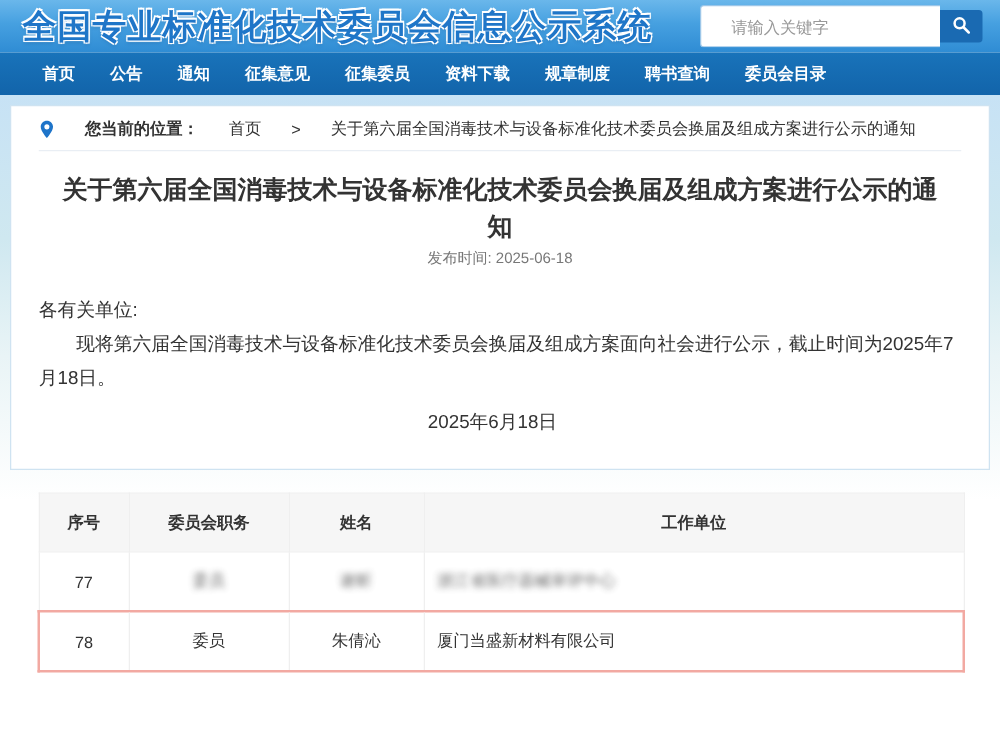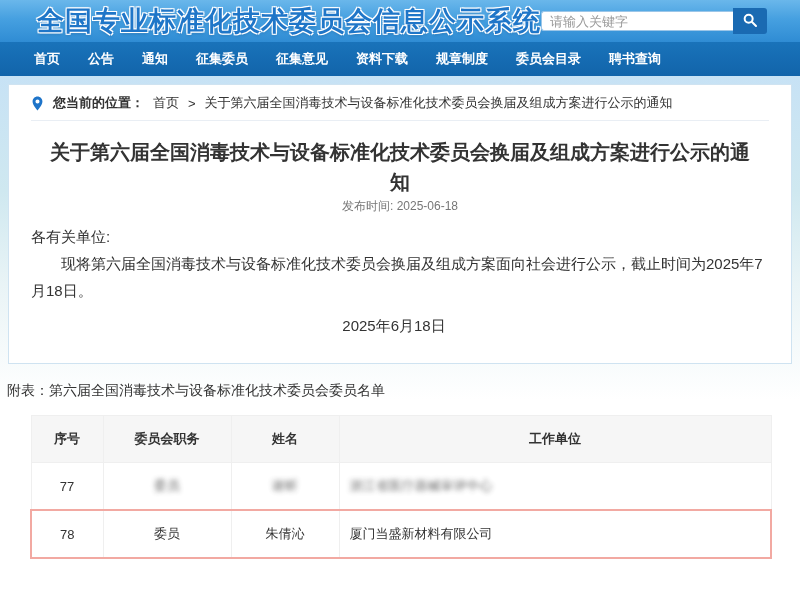--- a/index.html
+++ b/index.html
@@ -9,39 +9,39 @@
     color: #333;
     background: #fff;
   }
 
   
   .site-header {
     height: 42px;
     background: linear-gradient(180deg, #6ab7eb 0%, #46a0e0 45%, #2f8cd4 100%);
     display: flex;
     align-items: center;
-    justify-content: center;
+    justify-content: space-between;
     padding: 0 14px 0 18px;
   }
   .site-title {
     font-size: 27px;
     font-weight: bold;
     letter-spacing: 1px;
     color: #1f76c8;
     text-shadow:
       -1px -1px 0 #fff, 1px -1px 0 #fff, -1px 1px 0 #fff, 1px 1px 0 #fff,
       0 0 2px #fff, 0 2px 3px rgba(10, 70, 130, 0.35);
     white-space: nowrap;
   }
   .search-box { display: flex; align-items: center; }
   .search-input {
-    width: 192px; height: 20px;
+    width: 192px; height: 34px;
     border: 1px solid #9cc6e8; border-right: none;
     border-radius: 3px 0 0 3px;
-    padding: 0 8px;
+    padding: 0 24px;
     font-size: 13px;
     font-family: inherit;
     color: #c2410c;
     outline: none;
   }
   .search-input::placeholder { color: #999; }
   .search-btn {
     width: 34px; height: 26px;
     border: none;
     border-radius: 0 3px 3px 0;
@@ -78,21 +78,21 @@
   .content-card {
     margin: 0 8px;
     background: #fff;
     border: 1px solid #cfe3f1;
     padding: 0 22px 24px 22px;
   }
 
   .breadcrumb {
     display: flex;
     align-items: center;
-    gap: 9px;
+    gap: 24px;
     padding: 9px 0 8px 0;
     border-bottom: 1px solid #e9eef4;
     font-size: 13px;
     color: #333;
   }
   .breadcrumb .crumb-label { font-weight: bold; }
   .breadcrumb .crumb-link { color: #333; text-decoration: none; cursor: pointer; }
   .pin-icon { flex: 0 0 auto; display: inline-flex; }
 
   .article-title {
@@ -105,21 +105,21 @@
     color: #333;
   }
   .publish-time {
     margin-top: 1px;
     text-align: center;
     font-size: 12px;
     color: #777;
   }
 
   .article-body {
-    margin-top: 8px;
+    margin-top: 20px;
     font-size: 15px;
     line-height: 27px;
     color: #333;
   }
   .article-body .indent { text-indent: 2em; }
   .sign-date {
     margin-top: 8px;
     text-align: center;
     padding-right: 12px;
     font-size: 15px;
@@ -181,26 +181,26 @@
         </svg>
       </span>
     </button>
   </div>
 </header>
 
 <nav class="main-nav">
     <a class="nav-item">首页</a>
     <a class="nav-item">公告</a>
     <a class="nav-item">通知</a>
+    <a class="nav-item">征集意见</a>
     <a class="nav-item">征集委员</a>
-    <a class="nav-item">征集意见</a>
     <a class="nav-item">资料下载</a>
     <a class="nav-item">规章制度</a>
+    <a class="nav-item">聘书查询</a>
     <a class="nav-item">委员会目录</a>
-    <a class="nav-item">聘书查询</a>
   </nav>
 
 <div class="page-section">
   <div class="content-card">
 
     <div class="breadcrumb">
       <span class="pin-icon">
         <svg width="13" height="15" viewBox="0 0 24 28" fill="#1e74c9">
           <path d="M12 1C6.9 1 2.8 5.1 2.8 10.2 2.8 17 12 27 12 27s9.2-10 9.2-16.8C21.2 5.1 17.1 1 12 1zm0 13a3.8 3.8 0 1 1 0-7.6 3.8 3.8 0 0 1 0 7.6z"></path>
         </svg>
@@ -219,21 +219,20 @@
     </div>
 
     <div class="article-body">
       <p>各有关单位:</p>
       <p class="indent">现将第六届全国消毒技术与设备标准化技术委员会换届及组成方案面向社会进行公示，截止时间为2025年7月18日。</p>
       <p class="sign-date">2025年6月18日</p>
     </div>
   </div>
 
   <div class="attachment">
-    <div class="attachment-caption">附表：第六届全国消毒技术与设备标准化技术委员会委员名单</div>
 
     <table class="committee-table">
       <colgroup>
         <col class="col-no">
           <col class="col-role">
           <col class="col-name">
           <col class="col-unit">
       </colgroup>
       <thead>
         <tr>

